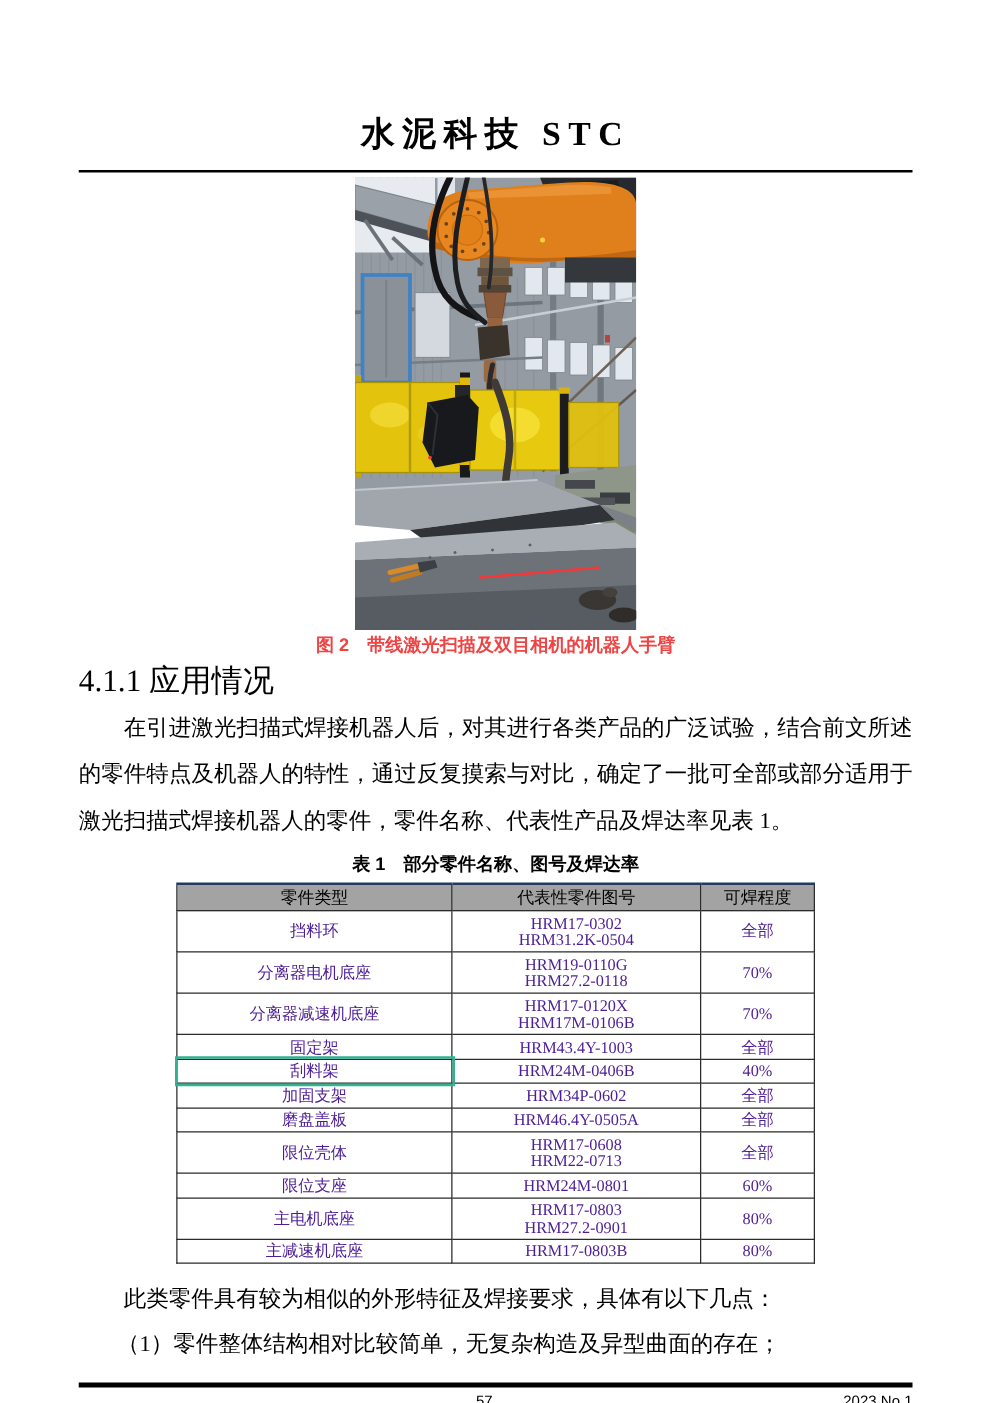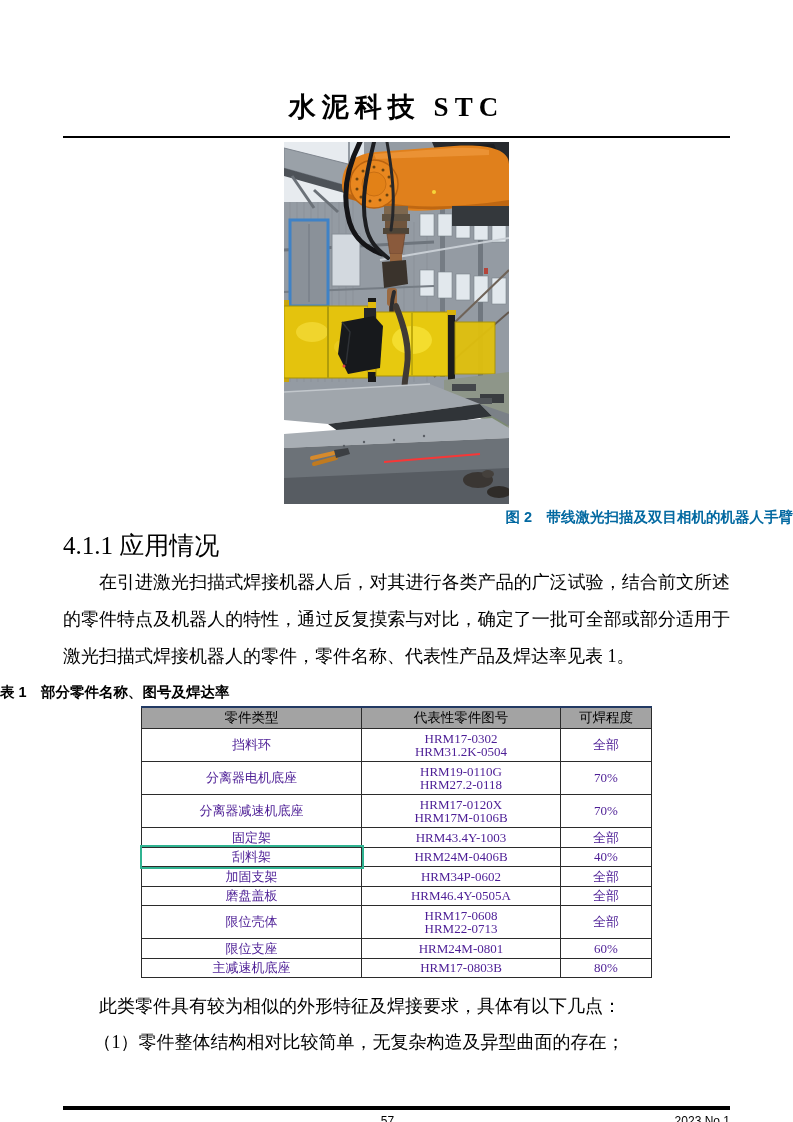--- a/index.html
+++ b/index.html
@@ -11,34 +11,34 @@
   .journal-header { padding-top:42px; text-align:center; }
   .journal-title {
     font-size:27px; font-weight:700; letter-spacing:6px; line-height:34px;
     font-family:"Liberation Serif", serif;
   }
   .header-rule { margin:12px 63px 0 63px; border:none; border-top:2.5px solid #000; }
   
   .figure-block { margin-top:4px; text-align:center; }
   .figure-photo { width:225px; height:362px; display:inline-block; vertical-align:top; }
   .figure-caption {
-    margin-top:4px; text-align:right; font-family:"Liberation Sans", sans-serif;
-    font-weight:700; font-size:14.5px; line-height:18px; color:#0369a1;
+    margin-top:4px; text-align:center; font-family:"Liberation Sans", sans-serif;
+    font-weight:700; font-size:14.5px; line-height:18px; color:#ef4444;
   }
   
   .section-heading { margin:7px 63px 0 63px; font-size:25px; line-height:26px; font-weight:400; }
   .body-paragraph {
     margin:5px 63px 0 63px; font-size:18px; line-height:37px;
     text-align:justify; text-indent:2em;
   }
   .after-p1 { margin:10px 63px 0 63px; font-size:18px; line-height:36px; text-indent:2em; }
   .after-p2 { margin:0 63px 0 63px; font-size:18px; line-height:36px; text-indent:1.7em; }
   
   .table-caption {
-    margin-top:8px; text-align:left; font-family:"Liberation Sans", sans-serif;
+    margin-top:8px; text-align:center; font-family:"Liberation Sans", sans-serif;
     font-weight:700; font-size:14.5px; line-height:18px;
   }
   table.parts {
     margin:5px auto 0 auto; width:510px; border-collapse:collapse;
     font-size:13px; table-layout:fixed;
   }
   table.parts col.c1 { width:220px; }
   table.parts col.c2 { width:199px; }
   table.parts col.c3 { width:91px; }
   table.parts th {
@@ -281,20 +281,26 @@
           <td>HRM17-0608
 HRM22-0713</td>
           <td>全部</td>
         </tr>
         <tr>
           <td>限位支座</td>
           <td>HRM24M-0801</td>
           <td>60%</td>
         </tr>
         <tr>
+          <td>主电机底座</td>
+          <td>HRM17-0803
+HRM27.2-0901</td>
+          <td>80%</td>
+        </tr>
+        <tr>
           <td>主减速机底座</td>
           <td>HRM17-0803B</td>
           <td>80%</td>
         </tr>
       </tbody>
   </table>
 
   <div class="after-p1">此类零件具有较为相似的外形特征及焊接要求，具体有以下几点：</div>
   <div class="after-p2">（1）零件整体结构相对比较简单，无复杂构造及异型曲面的存在；</div>
 

